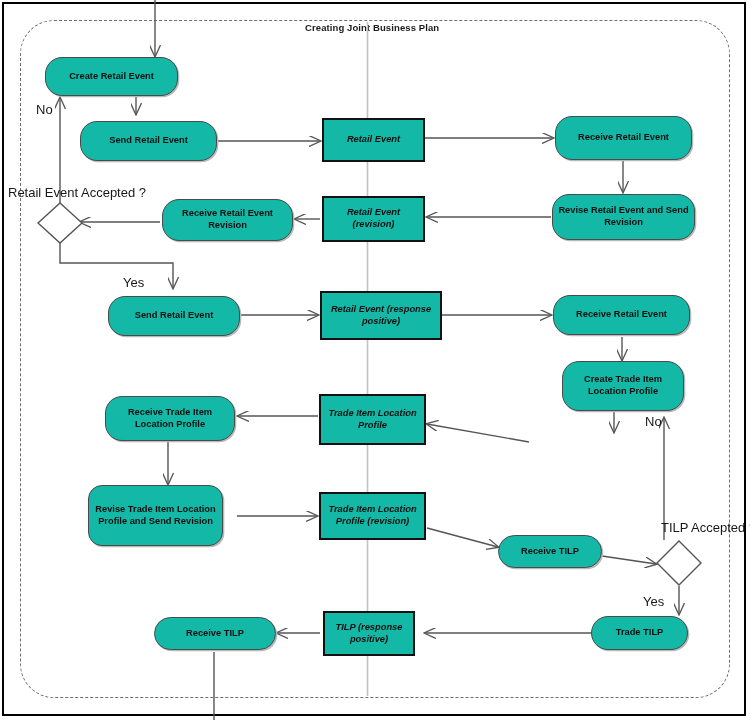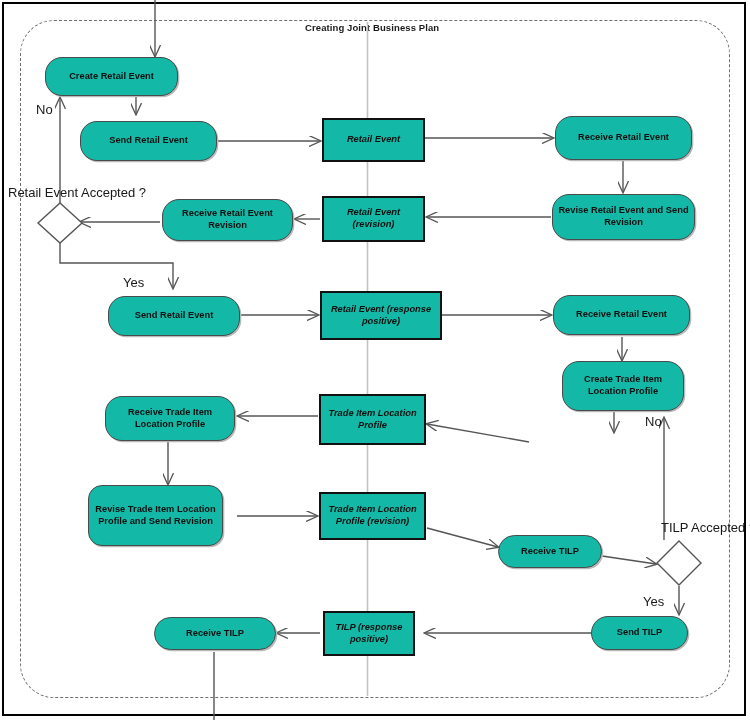--- a/index.html
+++ b/index.html
@@ -151,21 +151,21 @@
 
   <div class="node object" style="left:319px;top:492px;width:107px;height:48px;">
     <span>Trade Item Location Profile (revision)</span>
   </div>
 
   <div class="node action" style="left:498px;top:535px;width:104px;height:33px;">
     <span>Receive TILP</span>
   </div>
 
   <div class="node action" style="left:591px;top:616px;width:97px;height:34px;">
-    <span>Send TILP</span>
+    <span>Trade TILP</span>
   </div>
 
   <div class="node object" style="left:323px;top:611px;width:92px;height:45px;">
     <span>TILP (response positive)</span>
   </div>
 
   <div class="node action" style="left:154px;top:617px;width:122px;height:33px;">
     <span>Receive TILP</span>
   </div>
 

